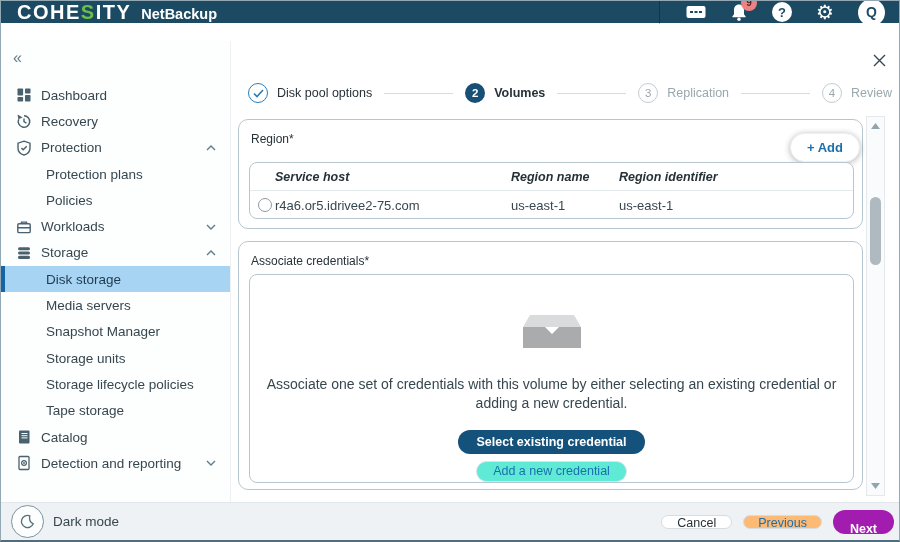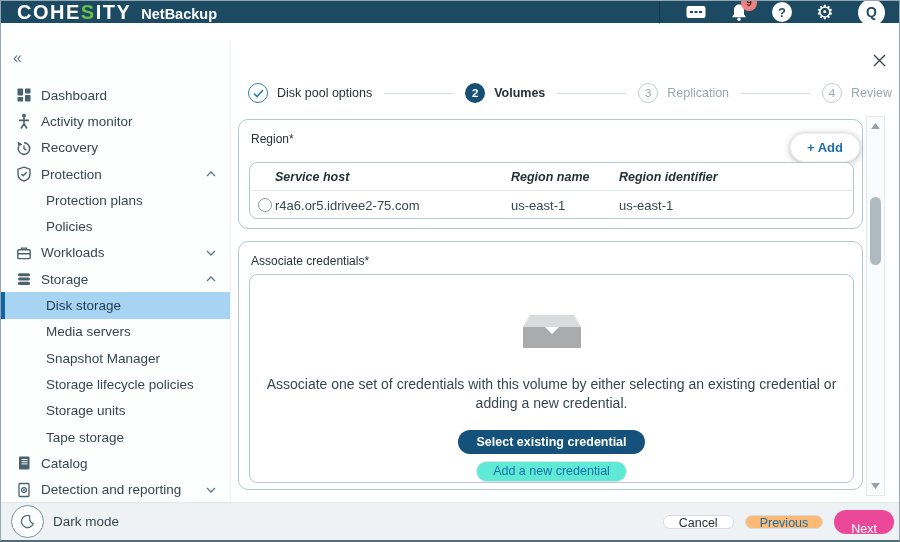--- a/index.html
+++ b/index.html
@@ -103,21 +103,21 @@
             border-top:1px solid #e1e7ea; display:flex; align-items:center; justify-content:space-between;
             padding:0 5px 0 10px; }
   .darkmode { display:flex; align-items:center; cursor:pointer; background:none; border:none; }
   .moon-circle { width:33px; height:33px; border-radius:50%; border:1px solid #7d929e; background:#fdfefe;
                  display:flex; align-items:center; justify-content:center; }
   .dm-label { margin-left:9px; font-size:13.5px; color:#37474f; }
   .foot-btns { display:flex; align-items:center; gap:11px; }
   .fbtn { height:14px; border-radius:15px; font-size:12.5px; cursor:pointer; }
   .fbtn.cancel { padding:0 15px; background:#fff; border:1px solid #d5dde1; color:#263238; }
   .fbtn.previous { padding:0 14px; background:#fdba74; border:1px solid #d5dde1; color:#1c6fae;text-align:center; }
-  .fbtn.next { padding:12px 17px; background:#ec4899; border:none; color:#fff; font-weight:normal; }
+  .fbtn.next { padding:12px 17px; background:#a21caf; border:none; color:#fff; font-weight:bold; }
 </style>
 </head>
 <body>
 
 <div class="app">
 
   <header class="topbar">
     <div class="logo">
       <span class="logo-txt">COHE</span>
         <span class="logo-s">S</span>
@@ -164,29 +164,20 @@
             <svg width="16" height="16" viewBox="0 0 16 16" fill="#4a616e">
               <rect x="1.5" y="1.5" width="5.6" height="7" rx="0.8"></rect>
               <rect x="9" y="1.5" width="5.5" height="5" rx="0.8"></rect>
               <rect x="1.5" y="10" width="5.6" height="4.5" rx="0.8"></rect>
               <rect x="9" y="8" width="5.5" height="6.5" rx="0.8"></rect>
             </svg>
           </span>
         <span class="nlabel">Dashboard</span>
       </div>
 
-      <div class="nav-item">
-        <span class="nicon">
-            <svg width="16" height="16" viewBox="0 0 16 16">
-              <circle cx="8" cy="2.7" r="2" fill="#4a616e"></circle>
-              <path d="M8 5 v6 M3.6 7.4 h8.8 M8 11 l-2.7 4 M8 11 l2.7 4" stroke="#4a616e" stroke-width="1.6" stroke-linecap="round" fill="none"></path>
-            </svg>
-          </span>
-        <span class="nlabel">Activity monitor</span>
-      </div>
 
       <div class="nav-item">
         <span class="nicon">
             <svg width="16" height="16" viewBox="0 0 16 16">
               <path d="M8 2.8 a5.7 5.7 0 1 1 -5.3 3.5" fill="none" stroke="#4a616e" stroke-width="1.5"></path>
               <path d="M1.6 1.6 l0.7 4.6 4.3-1.6 z" fill="#4a616e"></path>
               <path d="M8 5.4 v3.3 l2.4 1.5" stroke="#4a616e" stroke-width="1.4" fill="none"></path>
             </svg>
           </span>
         <span class="nlabel">Recovery</span>
@@ -252,25 +243,25 @@
 
       <div class="nav-item indent">
         <span class="nlabel">Media servers</span>
       </div>
 
       <div class="nav-item indent">
         <span class="nlabel">Snapshot Manager</span>
       </div>
 
       <div class="nav-item indent">
+        <span class="nlabel">Storage units</span>
+      </div>
+
+      <div class="nav-item indent">
         <span class="nlabel">Storage lifecycle policies</span>
-      </div>
-
-      <div class="nav-item indent">
-        <span class="nlabel">Storage units</span>
       </div>
 
       <div class="nav-item indent">
         <span class="nlabel">Tape storage</span>
       </div>
 
       <div class="nav-item">
         <span class="nicon">
             <svg width="16" height="16" viewBox="0 0 16 16">
               <rect x="3" y="1.5" width="10.5" height="13" rx="1" fill="#4a616e"></rect>

